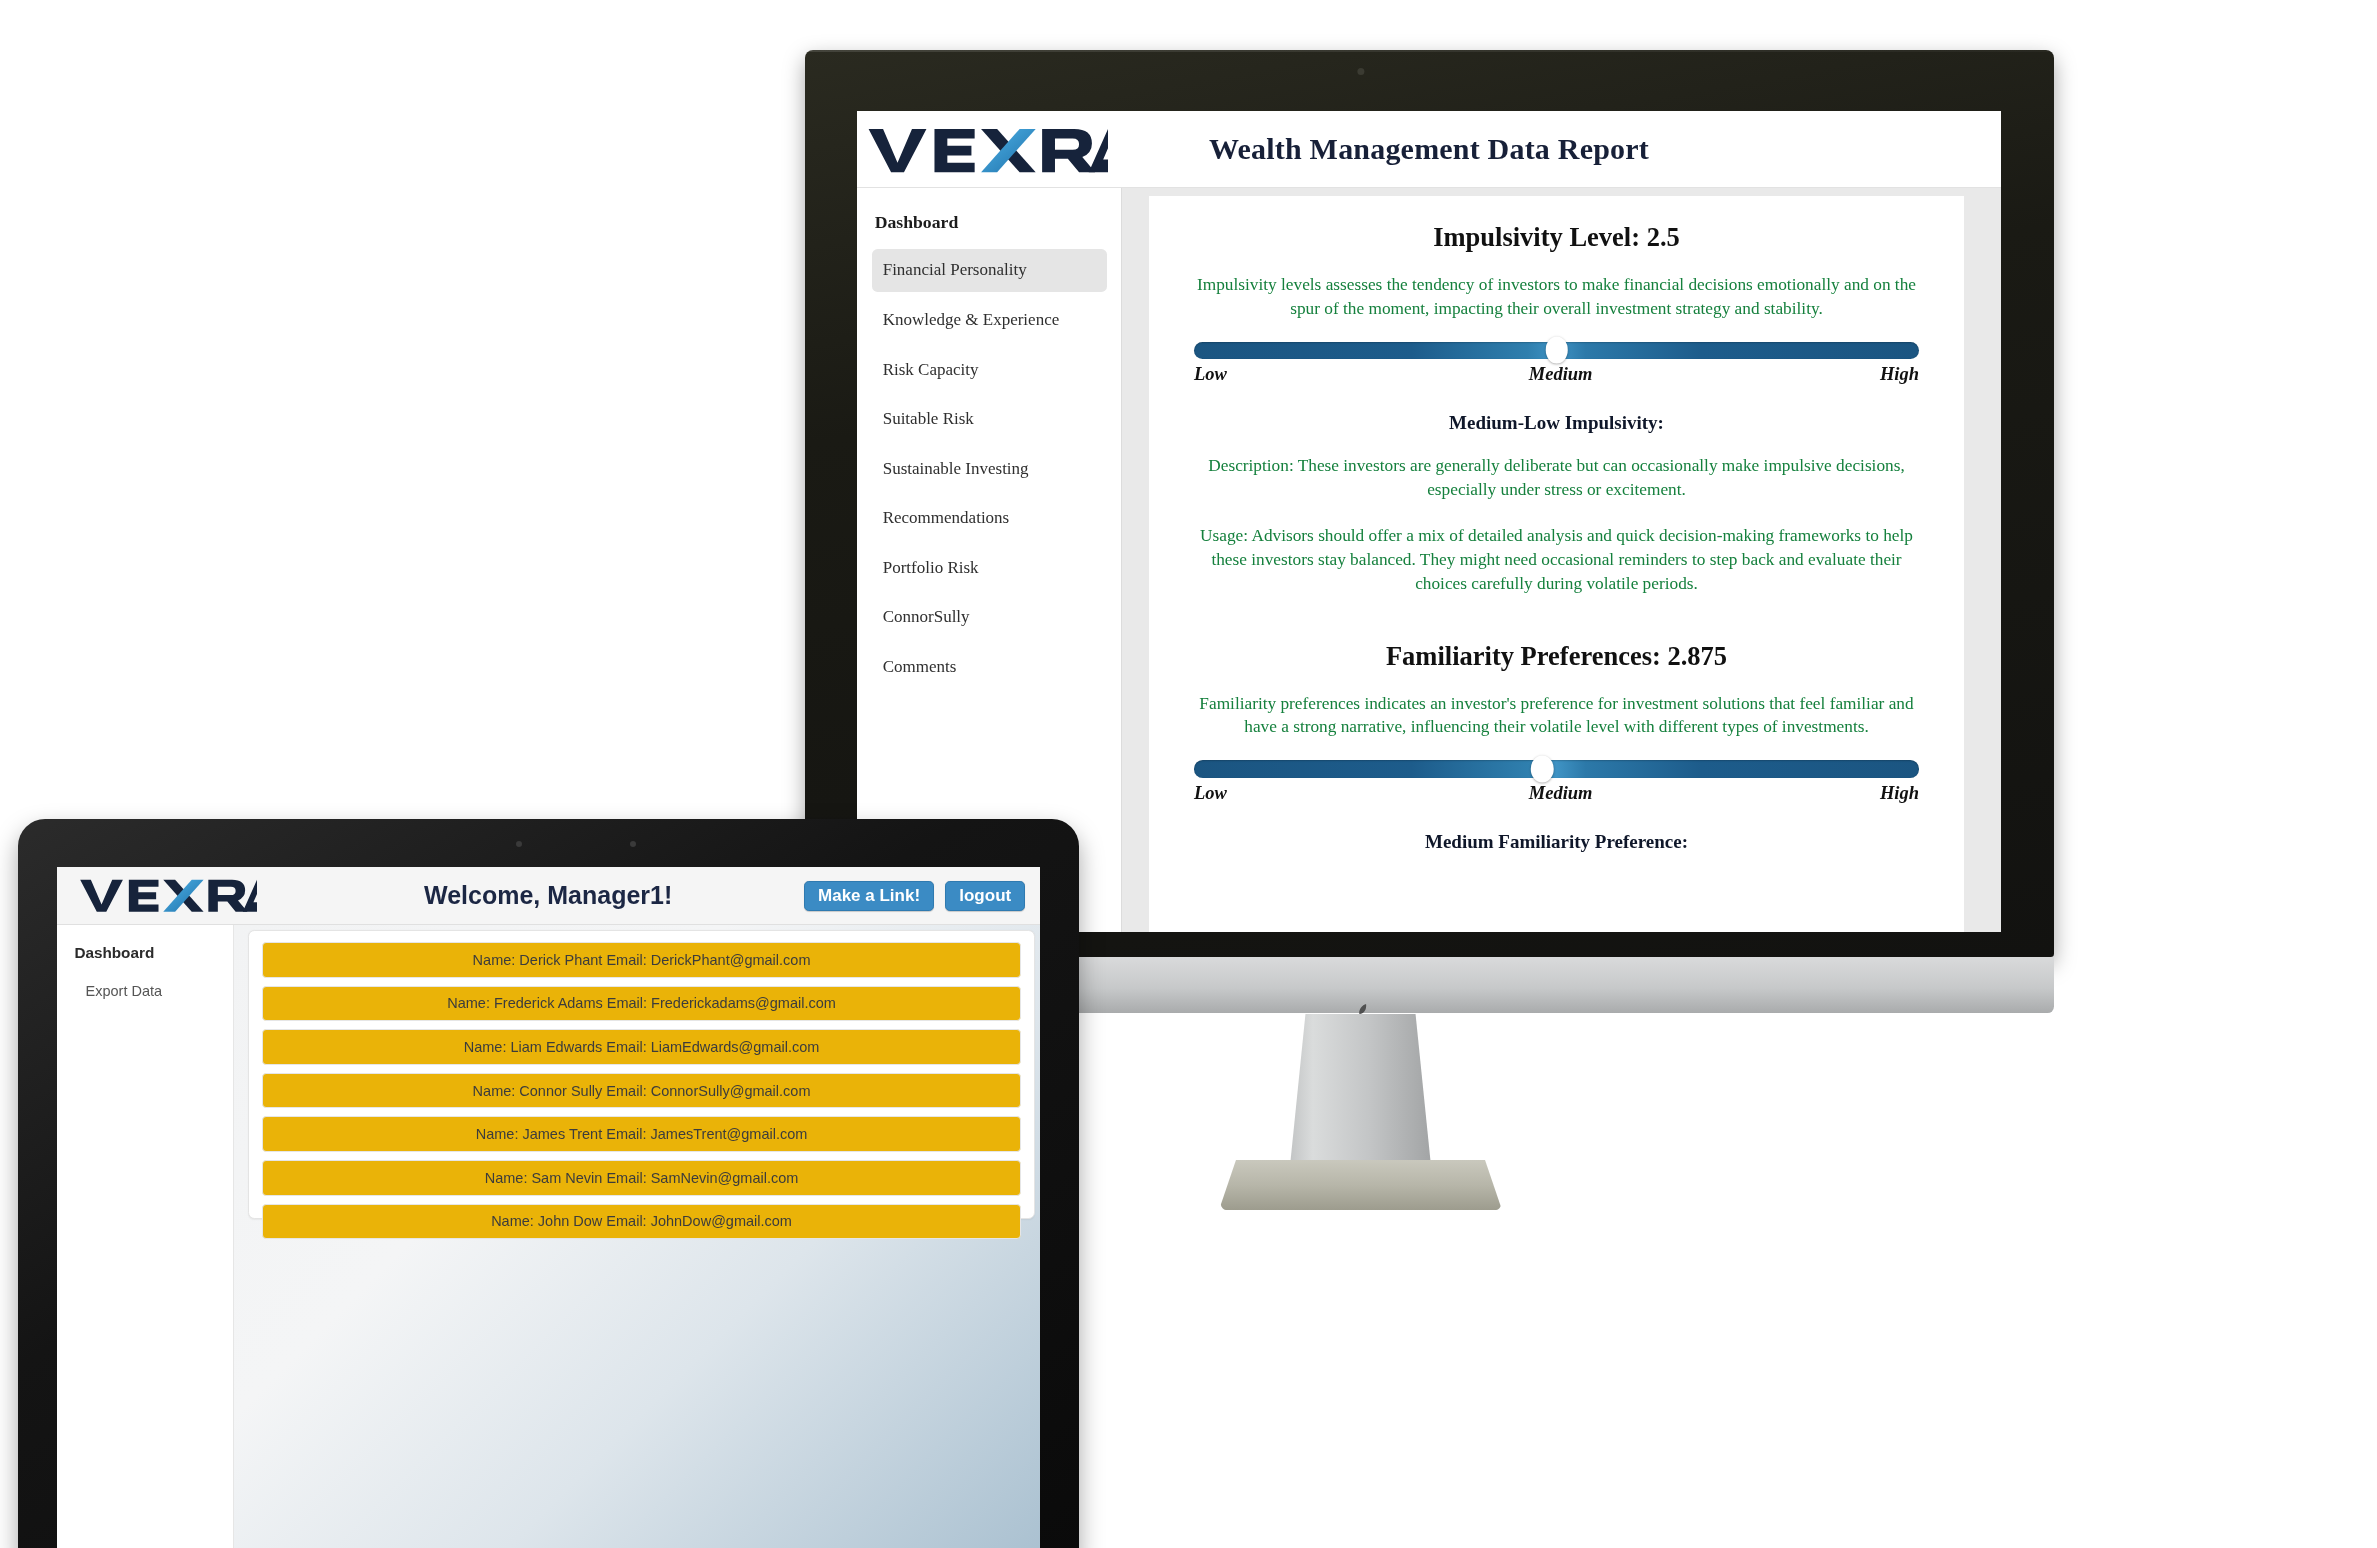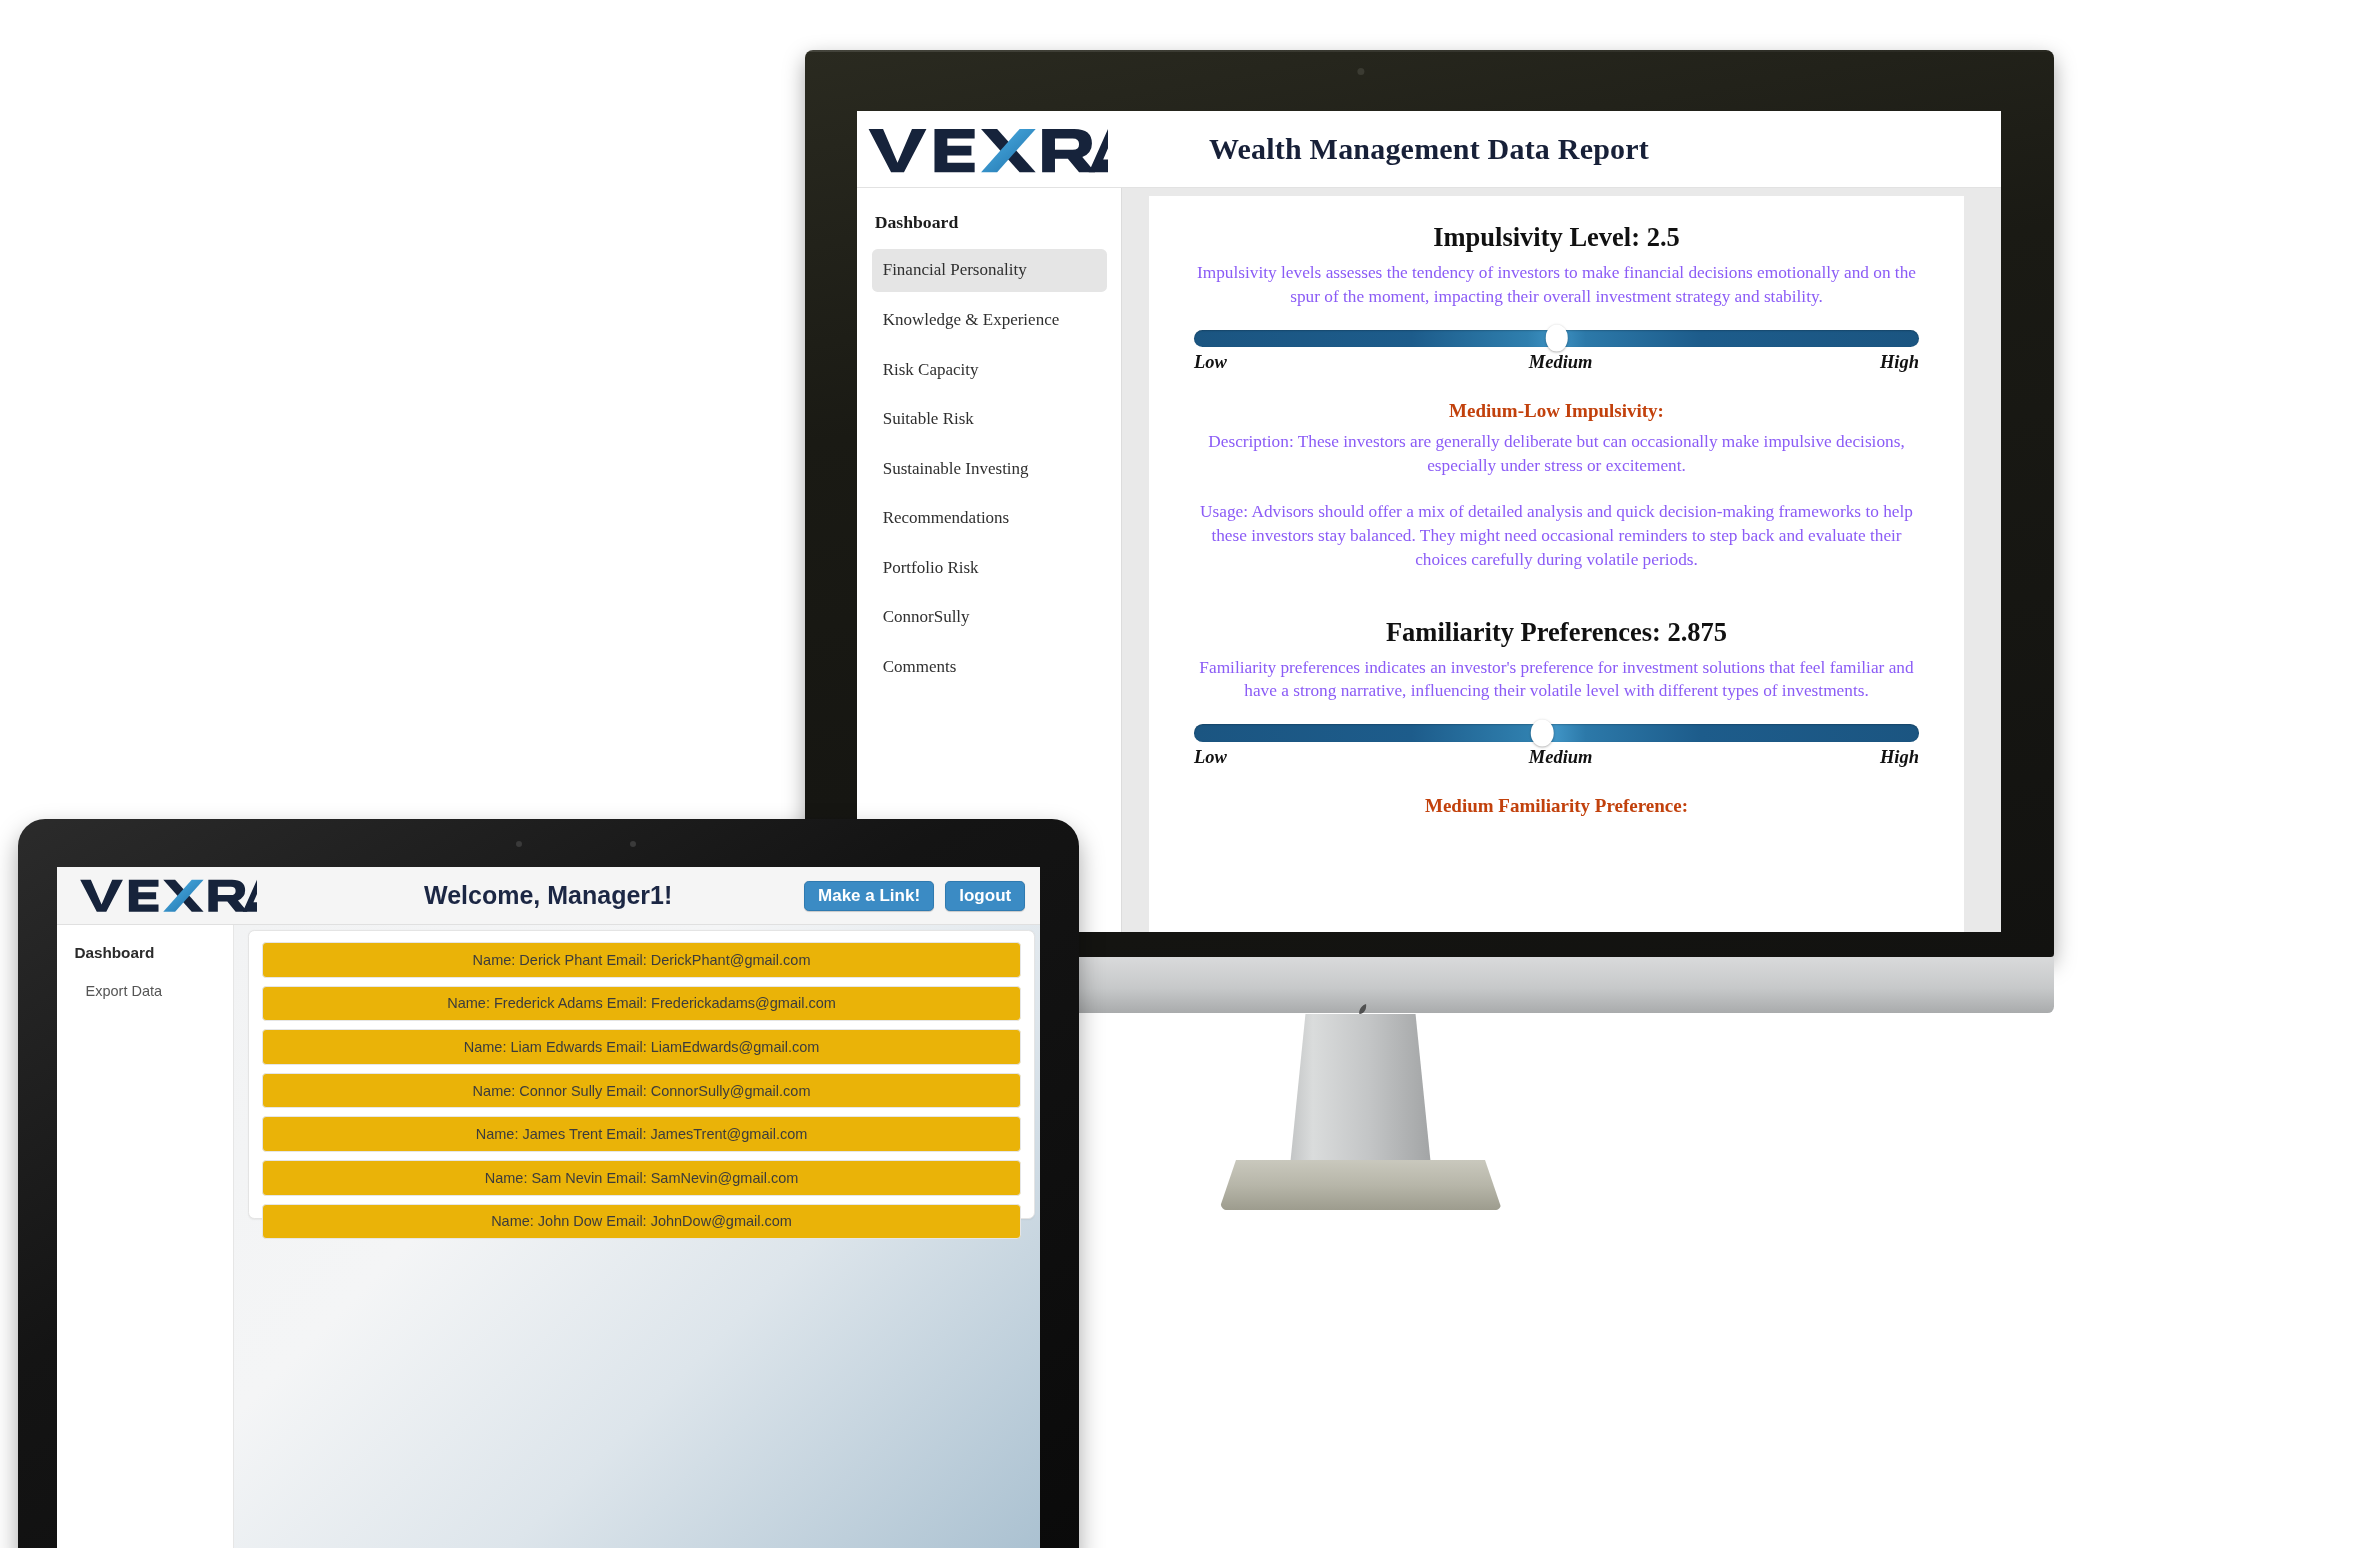--- a/index.html
+++ b/index.html
@@ -102,22 +102,22 @@
     background: #ffffff; height: 100%;
     padding: 21px 45px 16px 45px;
   }
   .sec-title {
     font-family: "Liberation Serif", serif;
     font-weight: bold; font-size: 26.5px; color: #111;
     text-align: center; margin-top: 4.8px;
   }
   .sec-desc {
     font-family: "Liberation Serif", serif;
-    font-size: 17.3px; line-height: 1.38; color: #8b5cf6;
-    text-align: center; margin: 8px auto 0 auto; max-width: 907px;
+    font-size: 17.3px; line-height: 1.38; color: #15803d;
+    text-align: center; margin: 20px auto 0 auto; max-width: 907px;
   }
   .slider-wrap { margin-top: 21px; position: relative; }
   .slider-track {
     height: 17.7px; border-radius: 8.8px;
     background: linear-gradient(90deg,#1b5581 0%, #1d5c8b 30%, #2f7fae 46%,
                 #3f93c4 50%, #2c79a9 54%, #1d5c8b 70%, #1b5581 100%);
     position: relative;
     box-shadow: inset 0 0.8px 1.6px rgba(0,0,0,.25);
   }
   .slider-thumb {
@@ -127,21 +127,21 @@
     box-shadow: 0 0.8px 2.4px rgba(0,0,0,.35);
   }
   .slider-labels {
     display: flex; justify-content: space-between; margin-top: 4.8px;
     font-family: "Liberation Serif", serif; font-style: italic;
     font-weight: bold; font-size: 18.5px; color: #111;
   }
   .slider-labels span:nth-child(2) { margin-left: 14.5px; }
   .sub-title {
     font-family: "Liberation Serif", serif;
-    font-weight: bold; font-size: 19px; color: #c2410c;
+    font-weight: bold; font-size: 19px; color: #0f172a;
     text-align: center; margin-top: 27px;
   }
   .sec-gap { height: 40px; }
 
   
   .tablet {
     position: absolute; left: 17.7px; top: 819px;
     width: 1061px; height: 755px;
   }
   .tablet-bezel {

